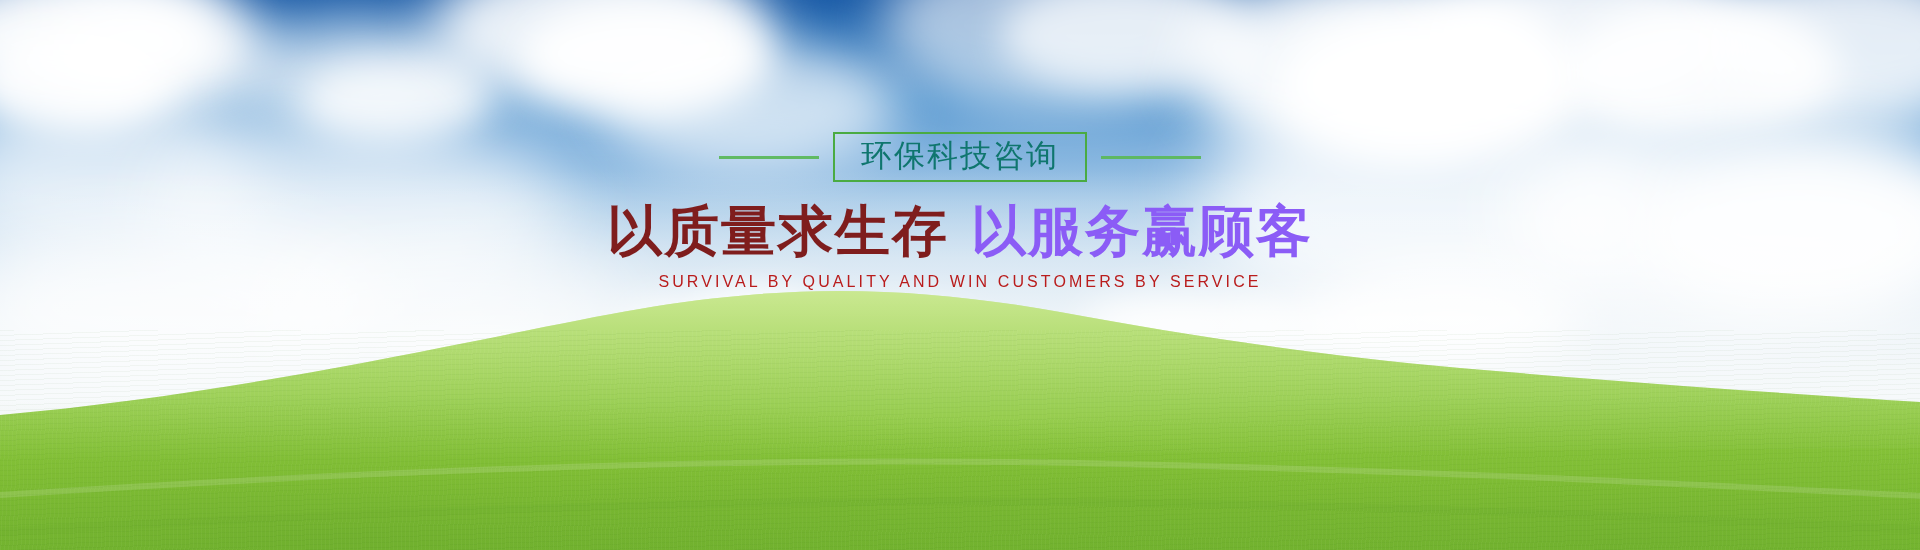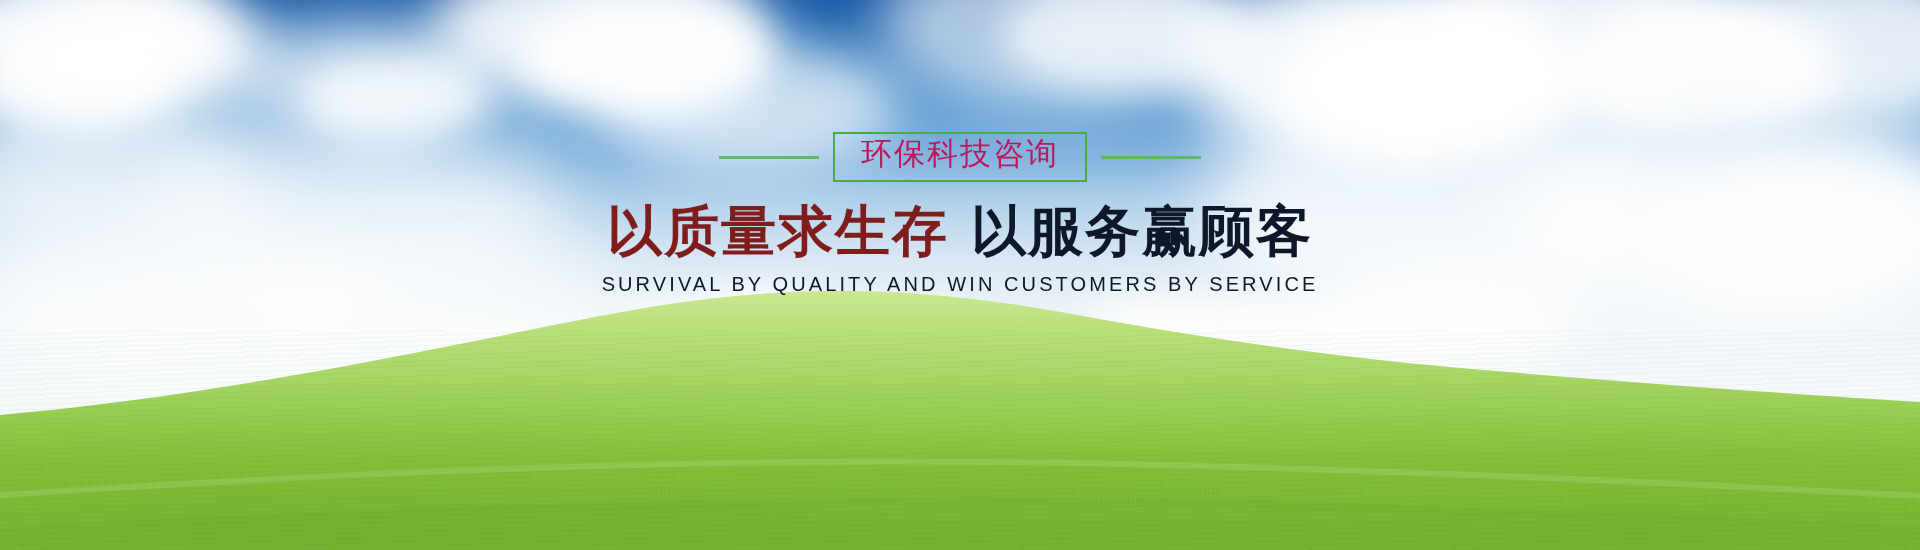--- a/index.html
+++ b/index.html
@@ -110,44 +110,44 @@
     background: #5cb85c;
     opacity: .95;
   }
   .eyebrow-box {
     border: 2px solid #4aab42;
     padding: 6px 26px 9px;
     line-height: 1;
   }
   .eyebrow-text {
     font-size: 31px;
-    color: #be185d;
+    color: #0f766e;
     letter-spacing: 2px;
-    font-family: Liberation Mono, monospace;
+    font-family: Liberation Serif, serif;
     white-space: nowrap;
   }
 
   .headline {
     margin-top: 16px;
     font-size: 55px;
     font-weight: bold;
     letter-spacing: 2px;
     line-height: 1.06;
     white-space: nowrap;
     font-family: "DejaVu Sans", "Liberation Sans", sans-serif;
   }
   .hl-green { color: #7f1d1d; }
   .hl-gap  { display: inline-block; width: 22px; }
-  .hl-orange { color: #0f172a; }
+  .hl-orange { color: #8b5cf6; }
 
   .subline {
     margin-top: 13px;
-    font-size: 20px;
+    font-size: 16px;
     letter-spacing: 3.1px;
-    color: #0f172a;
+    color: #b91c1c;
     white-space: nowrap;
     font-family: "Liberation Sans", sans-serif;
   }
 </style>
 </head>
 <body>
 
 <div id="banner">
 
   <div class="sky"></div>

